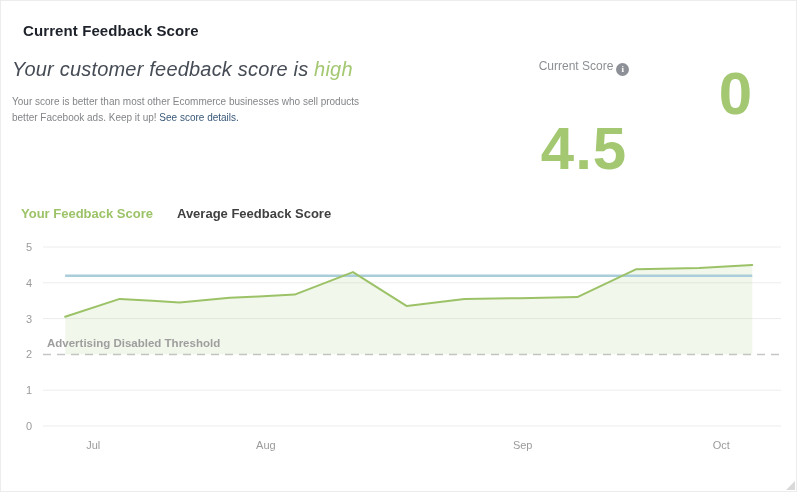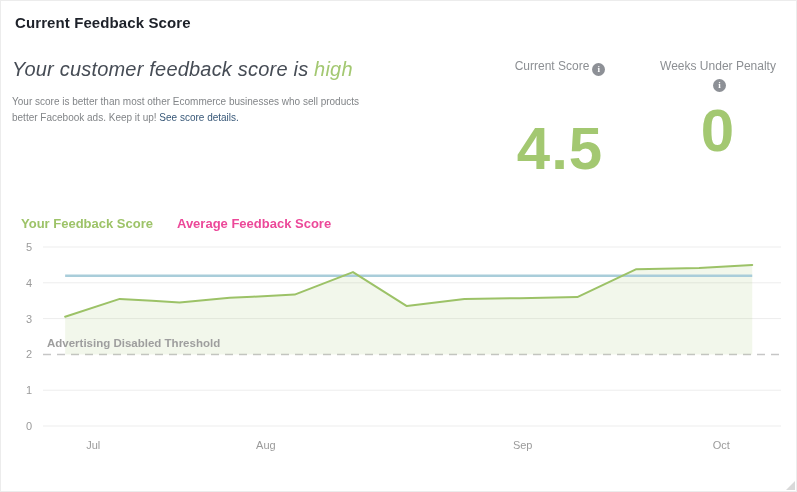--- a/index.html
+++ b/index.html
@@ -2,48 +2,48 @@
 <html><head>
 <meta charset="utf-8">
 <style>
   html,body { margin:0; padding:0; background:#fff; }
   body { font-family:"Liberation Sans", sans-serif; }
   .card {
     position:relative; width:797px; height:492px; box-sizing:border-box;
     background:#fff; border:1px solid #ececec; overflow:hidden;
   }
   .page-title {
-    position:absolute; top:13px; left:14px; margin:0;
+    position:absolute; top:13px; left:14px; margin:8px;
     font-size:15px; font-weight:bold; color:#1d2129; letter-spacing:.1px;
   }
   .summary { position:absolute; left:11px; top:57px; width:470px; }
   .summary h2 {
     margin:0; font-size:20px; font-weight:400; color:#464c55; letter-spacing:.2px;font-style:italic;
   }
   .summary .hl { font-weight:500; }
   .summary p {
     margin:13px 0 0; font-size:10px; color:#828588; line-height:1.55;
   }
   .summary a { text-decoration:none; cursor:pointer;text-align:center; }
 
-  .stats { position:absolute; right:14px; top:57px; display:flex; gap:36px; }
+  .stats { position:absolute; right:2px; top:57px; display:flex; gap:36px; }
   .stat { max-width:128px; min-width:116px; text-align:center; }
   .stat-label {
     font-size:12px; color:#8c8f93; line-height:16px; min-height:37px;
   }
   .info-icon {
     display:inline-block; width:13px; height:13px; border-radius:50%;
     background:#8d9096; color:#fff; font-size:9px; font-weight:bold;
     line-height:13px; text-align:center; vertical-align:-2px; margin-left:3px;
     cursor:pointer; font-family:"Liberation Serif", serif;
   }
   .stat-value { font-size:60px; font-weight:bold; line-height:1; margin-top:6px; letter-spacing:1px; }
 
   .legend {
-    position:absolute; left:20px; top:215px; display:flex; gap:24px;
+    position:absolute; left:20px; top:205px; display:flex; gap:24px;
     font-size:13px; font-weight:bold;
   }
   .legend span { cursor:pointer; }
 
   #chart-svg { position:absolute; left:0; top:230px; }
   #chart-svg text { font-family:"Liberation Sans", sans-serif; }
 
   .grip {
     position:absolute; right:1px; bottom:1px; width:0; height:0;
     border-left:9px solid transparent; border-bottom:9px solid #d9d9d9;
@@ -61,28 +61,27 @@
     <h2><span>Your customer feedback score is</span> <span class="hl" id="hl" style="color: rgb(163, 200, 113);">high</span></h2>
     <p><span>Your score is better than most other Ecommerce businesses who sell products</span><br><span>better Facebook ads. Keep it up!</span> <a href="#" id="details-link" style="color: rgb(56, 88, 120);">See score details.</a></p>
   </div>
 
   <div class="stats">
     <div class="stat">
       <div class="stat-label"><span>Current Score</span><span class="info-icon">i</span></div>
       <div class="stat-value green-val" style="color: rgb(163, 200, 113); margin-top: 24px;">4.5</div>
     </div>
     <div class="stat">
-      <div class="stat-label"><span>Weeks Under Penalty</span><span class="info-icon">i</span></div>
       <div class="stat-value green-val" style="color: rgb(163, 200, 113);">0</div>
     </div>
   </div>
 
   <div class="legend">
     <span id="lg-green" style="color: rgb(157, 195, 104);">Your Feedback Score</span>
-    <span id="lg-blue" style="color: #ec4899;">Average Feedback Score</span>
+    <span id="lg-blue" style="color: #404040;">Average Feedback Score</span>
   </div>
 
   <svg id="chart-svg" width="795" height="250" viewBox="0 0 795 250">
       <line x1="42" x2="780" y1="16" y2="16" stroke="#ededed" stroke-width="1"></line>
       <text x="31" y="20" text-anchor="end" fill="#9b9b9b" font-size="11">5</text>
       <line x1="42" x2="780" y1="51.79999999999998" y2="51.79999999999998" stroke="#ededed" stroke-width="1"></line>
       <text x="31" y="55.79999999999998" text-anchor="end" fill="#9b9b9b" font-size="11">4</text>
       <line x1="42" x2="780" y1="87.60000000000001" y2="87.60000000000001" stroke="#ededed" stroke-width="1"></line>
       <text x="31" y="91.60000000000001" text-anchor="end" fill="#9b9b9b" font-size="11">3</text>
       <line x1="42" x2="780" y1="123.39999999999999" y2="123.39999999999999" stroke="#c6c6c6" stroke-width="1.5" stroke-dasharray="8,6"></line>

